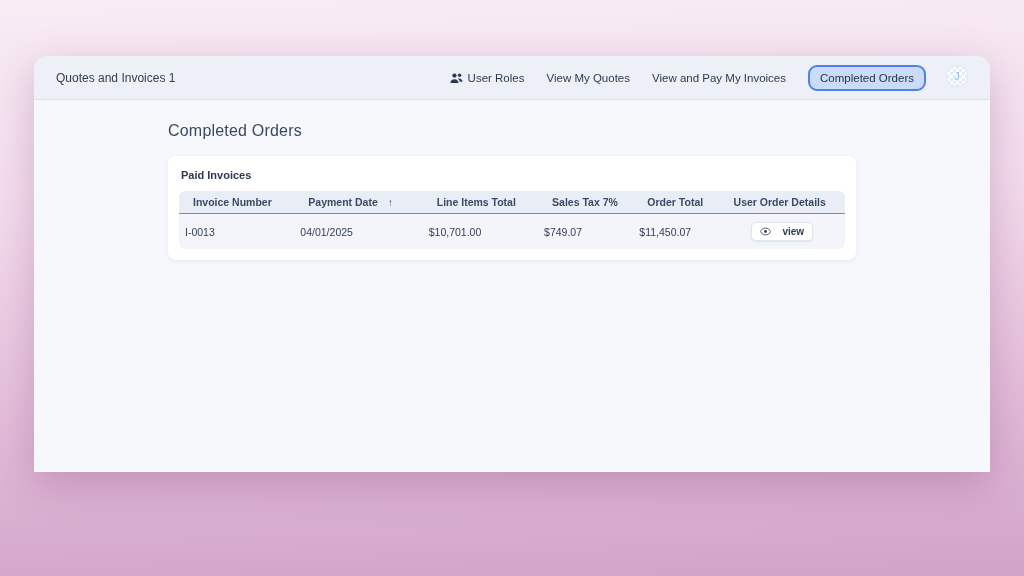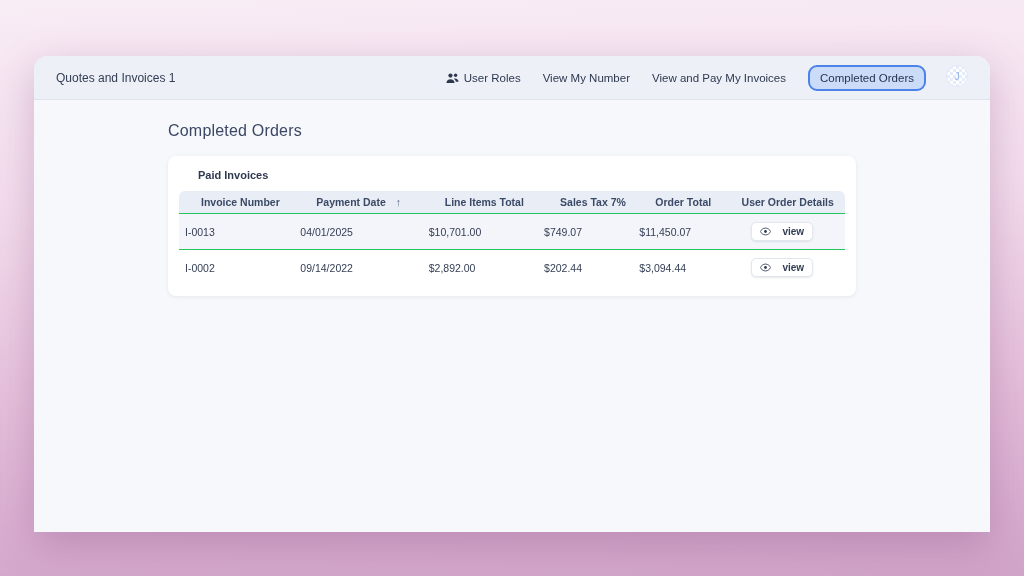--- a/index.html
+++ b/index.html
@@ -3,21 +3,21 @@
 <meta charset="utf-8">
 <style>
   * { margin:0; padding:0; box-sizing:border-box; }
   html,body { width:1024px; height:576px; overflow:hidden; }
   body {
     font-family:"Liberation Sans", sans-serif;
     background:linear-gradient(178deg, #f8ecf5 0%, #f3dcec 35%, #e3bcd9 70%, #d0a3c9 100%);
     position:relative;
   }
   .window {
-    position:absolute; left:34px; top:56px; width:956px; height:476px;
+    position:absolute; left:34px; top:56px; width:956px; height:416px;
     background:#f7f8fb; border-radius:14px 14px 0 0; overflow:hidden;
     box-shadow:0 12px 40px rgba(120,55,110,0.28);
   }
   .navbar {
     height:44px; display:flex; align-items:center; padding:0 22px;
     background:#edf0f7; border-bottom:1px solid #dfe3ee;
   }
   .brand { font-size:12px; color:#323d53; }
   .nav { margin-left:auto; display:flex; gap:22px; }
   .nav-item {
@@ -34,25 +34,25 @@
     background:repeating-conic-gradient(#e3ecf9 0% 25%, #ffffff 0% 50%) 0 0/6px 6px;
     border:1px solid #e2e9f5; display:flex; align-items:center; justify-content:center;
     color:#9db8e0; font-size:11px; cursor:pointer;
   }
   .content { padding:22px 0 0 134px; }
   .page-title { font-size:16px; font-weight:500; color:#3b4763; letter-spacing:0.2px; }
   .card {
     margin-top:16px; width:688px; background:#ffffff; border-radius:8px;
     padding:11px; box-shadow:0 1px 4px rgba(25,35,65,0.08);
   }
-  .card-title { font-size:11px; font-weight:700; color:#2e3950; margin:2px 0 10px 19px; }
+  .card-title { font-size:11px; font-weight:700; color:#2e3950; margin:2px 0 10px 2px; }
   .table-wrap { border-radius:6px; overflow:hidden; }
   table { width:100%; border-collapse:collapse; font-size:10.5px; table-layout:fixed; }
   thead th {
-    background:#e9edf5; text-align:left; padding:5px 22px;
+    background:#e9edf5; text-align:left; padding:5px 14px;
     font-weight:600; color:#3a4a66; white-space:nowrap; cursor:pointer;
   }
   .sort { margin-left:7px; font-weight:400; color:#55627c; }
   tbody td { padding:8px 6px; color:#333e54; border-top:1px solid #22c55e; white-space:nowrap; }
   tbody tr:nth-child(odd) { background:#f3f5fa; }
   tbody tr:nth-child(even) { background:#ffffff; }
   .action-cell { text-align:center; }
   .view-btn {
     display:inline-flex; align-items:center; gap:11px;
     background:#ffffff; border:1px solid #e2e6ee; border-radius:5px;
@@ -75,21 +75,21 @@
           <svg width="13" height="12" viewBox="0 0 16 14" fill="#2e3950" xmlns="http://www.w3.org/2000/svg">
             <circle cx="5.5" cy="4" r="2.6"></circle>
             <path d="M0.5 13c0-2.8 2.2-4.6 5-4.6s5 1.8 5 4.6z"></path>
             <circle cx="11.8" cy="3.6" r="2.1"></circle>
             <path d="M11 7.6c2.5 0 4.5 1.6 4.5 4.1h-3.4c-0.3-1.7-1.2-3-2.6-3.8 0.5-0.2 1-0.3 1.5-0.3z"></path>
           </svg>
         </span>
         <span>User Roles</span>
       </a>
       <a class="nav-item">
-        <span>View My Number</span>
+        <span>View My Quotes</span>
       </a>
       <a class="nav-item">
         <span>View and Pay My Invoices</span>
       </a>
       <a class="nav-item active">
         <span>Completed Orders</span>
       </a>
       <div class="avatar">
         <span>J</span>
       </div>
@@ -138,36 +138,18 @@
             <path d="M7 0.6C3.9 0.6 1.4 3 0.4 5c1 2 3.5 4.4 6.6 4.4S12.6 7 13.6 5C12.6 3 10.1 0.6 7 0.6z" fill="none" stroke="#323d53" stroke-width="1.1"></path>
             <circle cx="7" cy="5" r="1.8" fill="#323d53"></circle>
           </svg>
         </span>
         <span>view</span>
       </button>
     </td>
   </tr>
 
 
-  <tr>
-    <td>I-0002</td>
-    <td>09/14/2022</td>
-    <td>$2,892.00</td>
-    <td>$202.44</td>
-    <td>$3,094.44</td>
-    <td class="action-cell">
-      <button class="view-btn">
-        <span class="eye">
-          <svg width="11" height="9" viewBox="0 0 14 10" xmlns="http://www.w3.org/2000/svg">
-            <path d="M7 0.6C3.9 0.6 1.4 3 0.4 5c1 2 3.5 4.4 6.6 4.4S12.6 7 13.6 5C12.6 3 10.1 0.6 7 0.6z" fill="none" stroke="#323d53" stroke-width="1.1"></path>
-            <circle cx="7" cy="5" r="1.8" fill="#323d53"></circle>
-          </svg>
-        </span>
-        <span>view</span>
-      </button>
-    </td>
-  </tr>
 </tbody>
         </table>
       </div>
     </section>
   </main>
 </div>
 
 </body></html>

